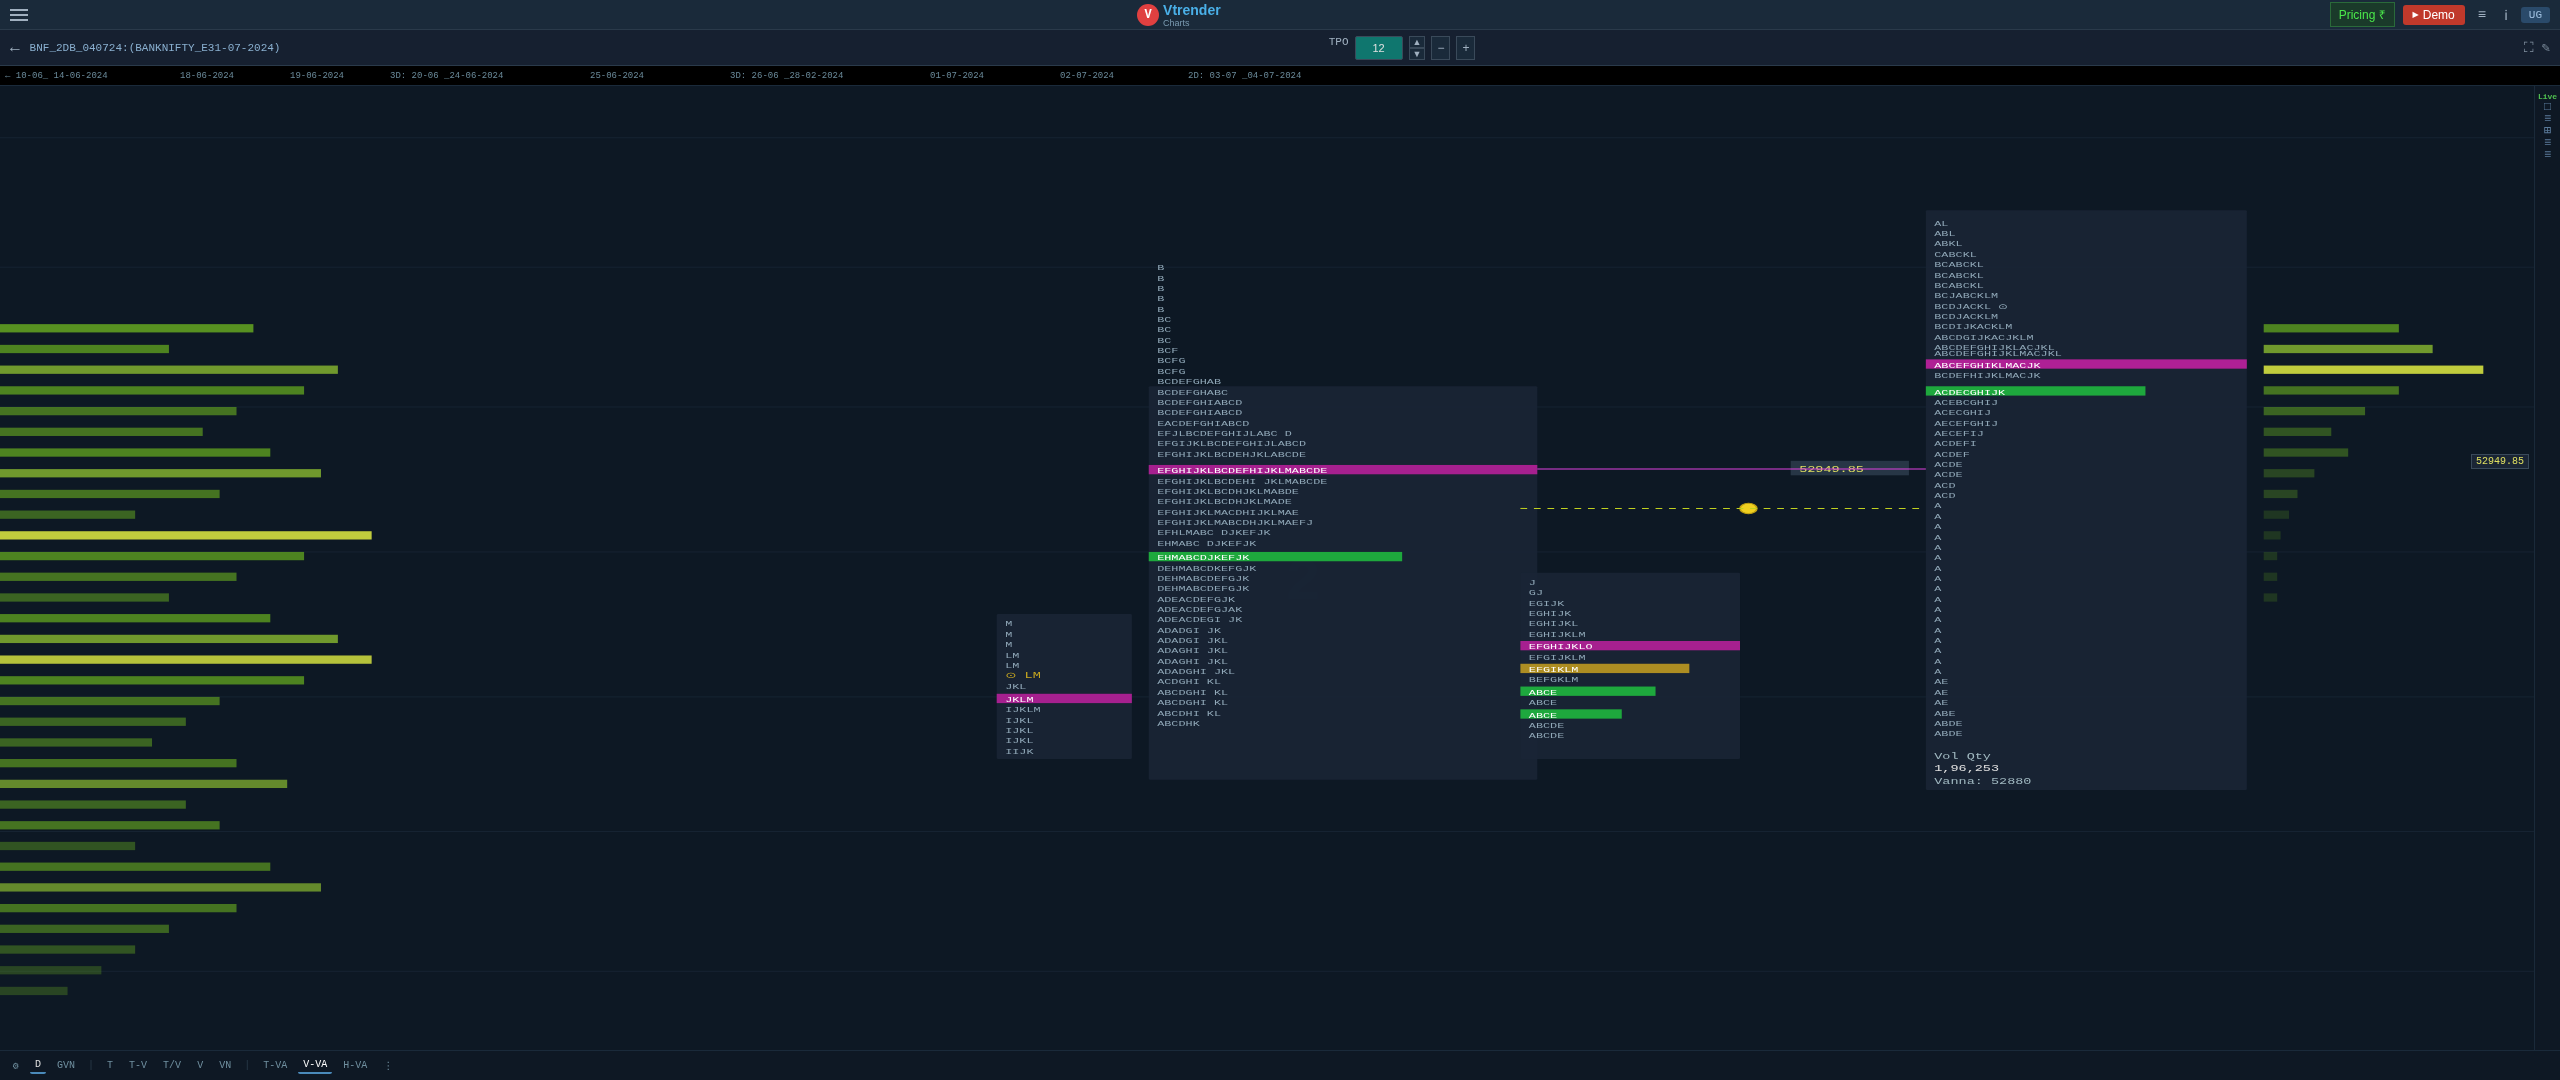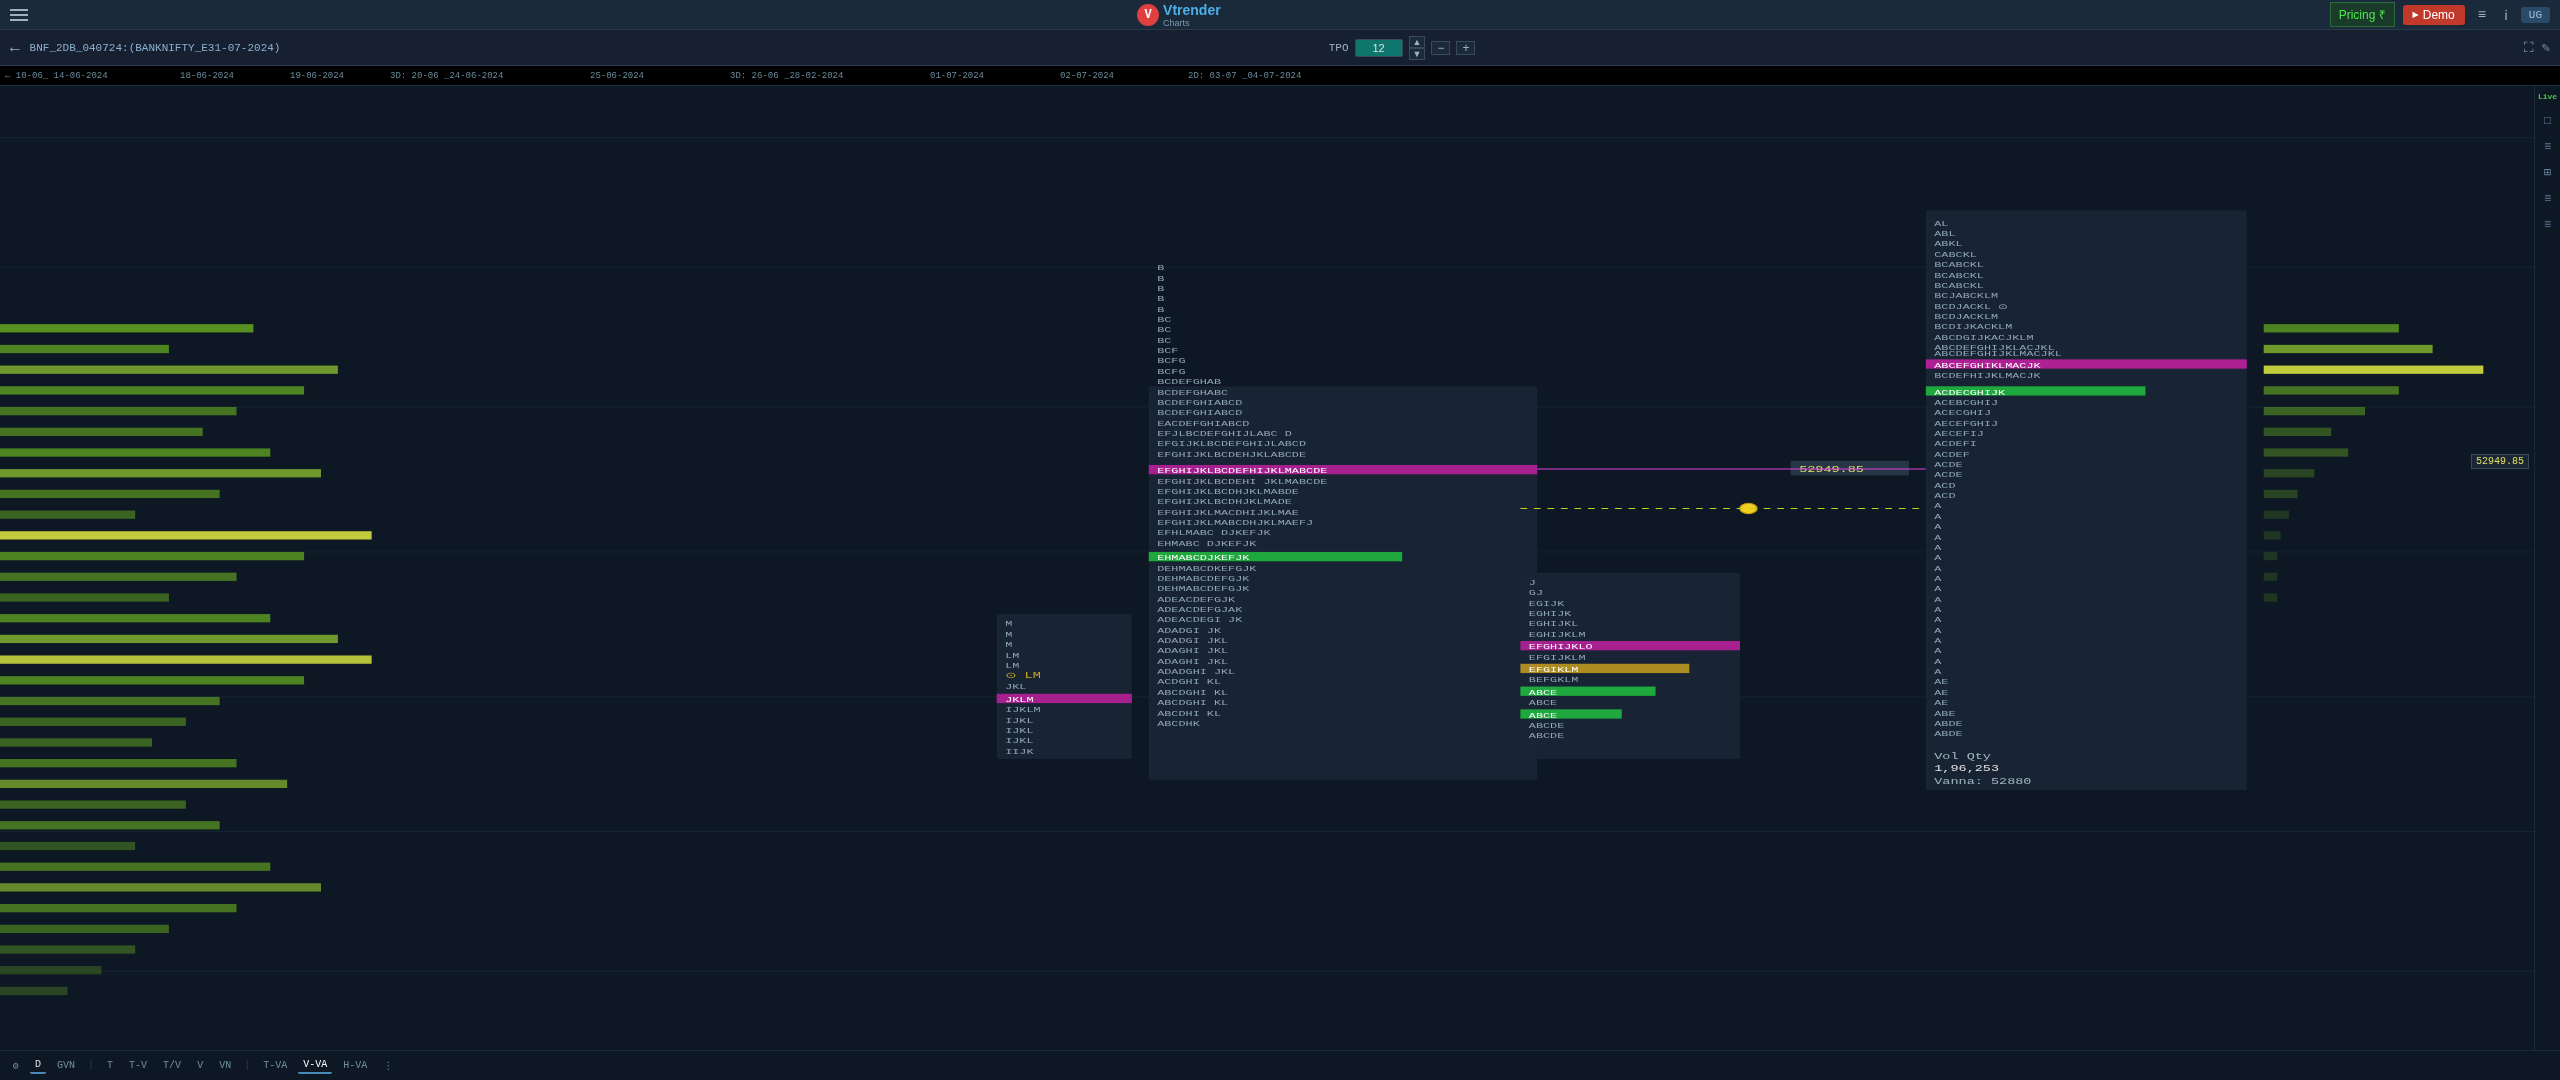--- a/index.html
+++ b/index.html
@@ -59,21 +59,21 @@
       height: 36px;
       display: flex;
       align-items: center;
       padding: 0 10px;
       gap: 10px;
       border-bottom: 1px solid #2a3a4a;
     }
     .back-btn { color: #a0b0c0; font-size: 16px; cursor: pointer; }
     .chart-title { color: #8ab0d0; font-size: 11px; }
 
-    .tpo-control { display: flex; align-items: center; gap: 6px; margin-left: auto; }
+    .tpo-control { display: flex; gap: 6px; margin-left: auto; }
     .tpo-label { color: #a0b0c0; font-size: 11px; }
     .tpo-value { background: #0f766e; border: 1px solid #3a4a5a; color: #e0e0e0; padding: 2px 6px; border-radius: 2px; font-size: 11px; width: 48px; text-align: center; }
     .tpo-arrows { display: flex; flex-direction: column; }
     .tpo-btn { background: #1a2a3a; border: 1px solid #3a4a5a; color: #a0b0c0; cursor: pointer; font-size: 9px; line-height: 10px; padding: 0 3px; }
 
     .toolbar-right { display: flex; align-items: center; gap: 8px; margin-left: auto; }
     .toolbar-icon { color: #8090a0; font-size: 14px; cursor: pointer; }
 
     
     #date-axis {
@@ -174,21 +174,20 @@
     }
 
     
     #far-right {
       width: 26px;
       background: #0e1824;
       display: flex;
       flex-direction: column;
       align-items: center;
       padding: 6px 2px;
-      gap: 14px;
       border-left: 1px solid #1a2a3a;
     }
 
     .fr-icon { color: #5a7a9a; font-size: 12px; cursor: pointer; line-height: 1; }
   </style>
 </head>
 <body>
 
 <div id="header">
   <div id="header-left">

